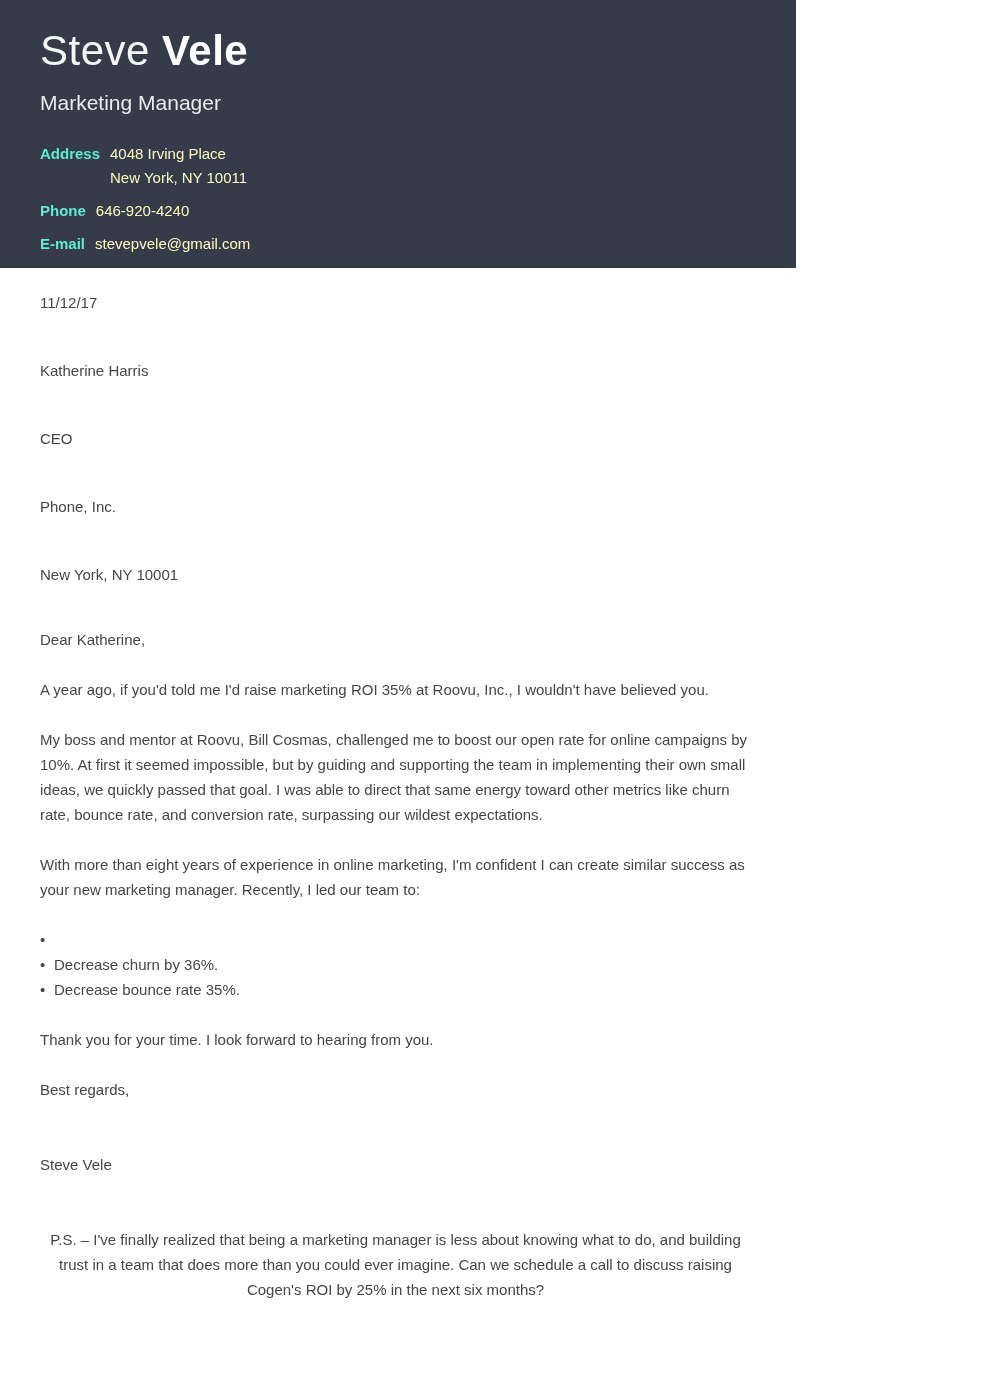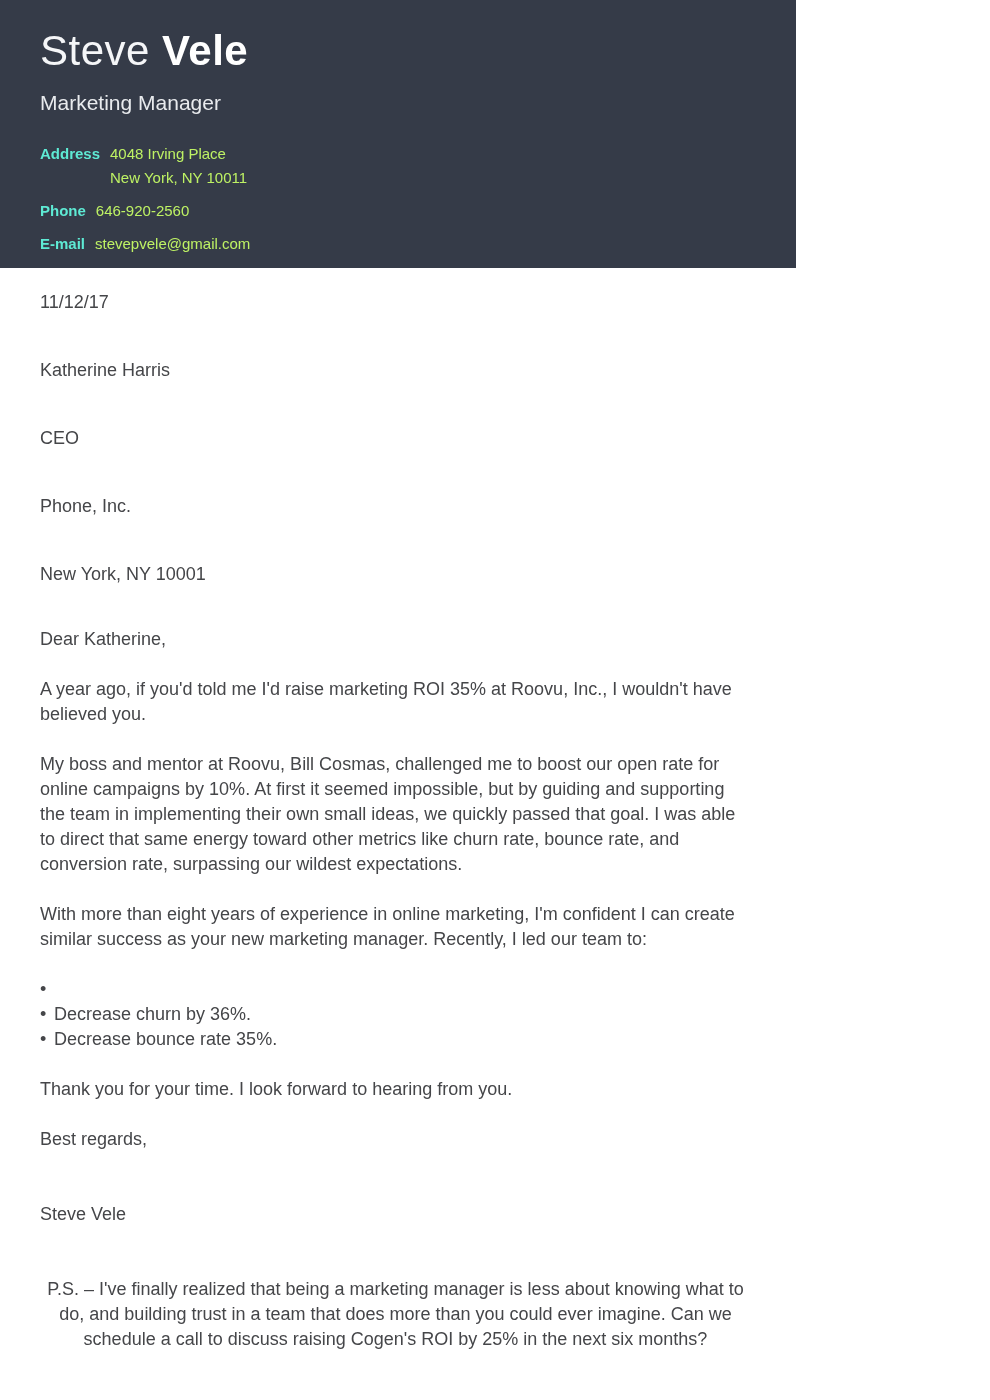--- a/index.html
+++ b/index.html
@@ -35,27 +35,27 @@
   .job-title {
     font-size: 21px;
     font-weight: 400;
     color: #e9ebee;
     margin-top: 18px;
     line-height: 25px;
   }
   .contact { margin-top: 27px; font-size: 15px; }
   .contact-row { display: flex; align-items: flex-start; margin-bottom: 9px; line-height: 24px; }
   .contact-label { font-weight: 700; color: #5eead4; margin-right: 10px; white-space: nowrap; }
-  .contact-value { color: #bef264; font-weight: 400; }
+  .contact-value { color: #fef9c3; font-weight: 400; }
 
   
   .letter {
     padding: 22px 45px 0 40px;
     color: #454649;
-    font-size: 18px;
+    font-size: 15px;
     line-height: 25px;
   }
   .letter p { margin: 0 0 25px 0; }
   .date-line { margin-bottom: 21px; }
   .recipient-block { margin-bottom: 40px; }
   .recipient-block div { line-height: 25px; margin-top: 43px; }
   .salutation { margin-bottom: 25px; }
   .bullet-list { list-style: none; margin: 0 0 25px 0; padding: 0; }
   .bullet-list li { line-height: 25px; display: flex; }
   .bullet-marker { width: 14px; flex: 0 0 14px; color: #454649; }
@@ -76,21 +76,21 @@
     <div class="contact">
       <div class="contact-row">
         <span class="contact-label">Address</span>
         <span class="contact-value">
           <div>4048 Irving Place</div>
           <div>New York, NY 10011</div>
         </span>
       </div>
       <div class="contact-row">
         <span class="contact-label">Phone</span>
-        <span class="contact-value">646-920-2560</span>
+        <span class="contact-value">646-920-4240</span>
       </div>
       <div class="contact-row">
         <span class="contact-label">E-mail</span>
         <span class="contact-value">stevepvele@gmail.com</span>
       </div>
     </div>
   </header>
 
   <main class="letter">
 

